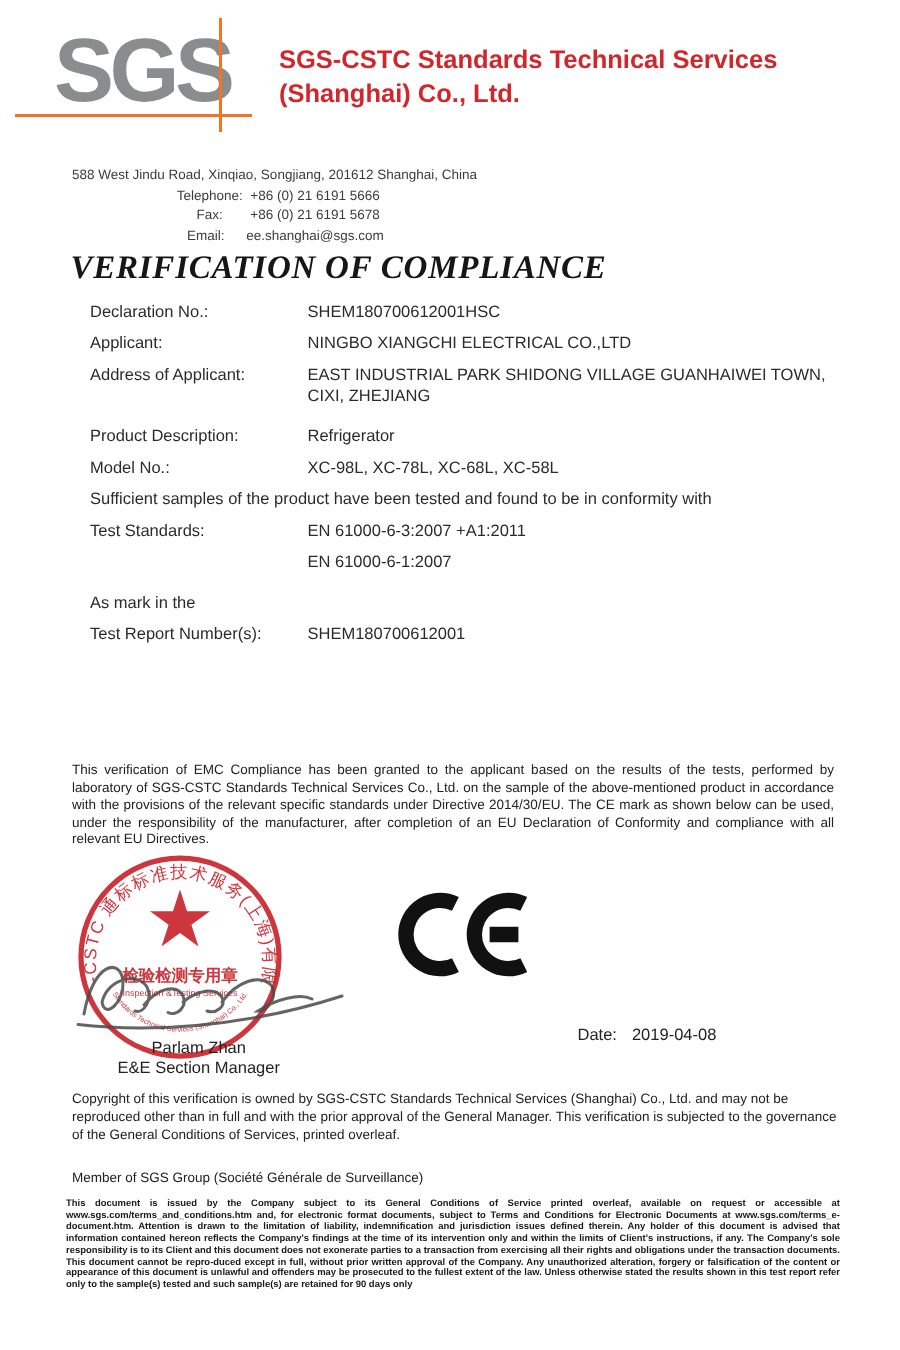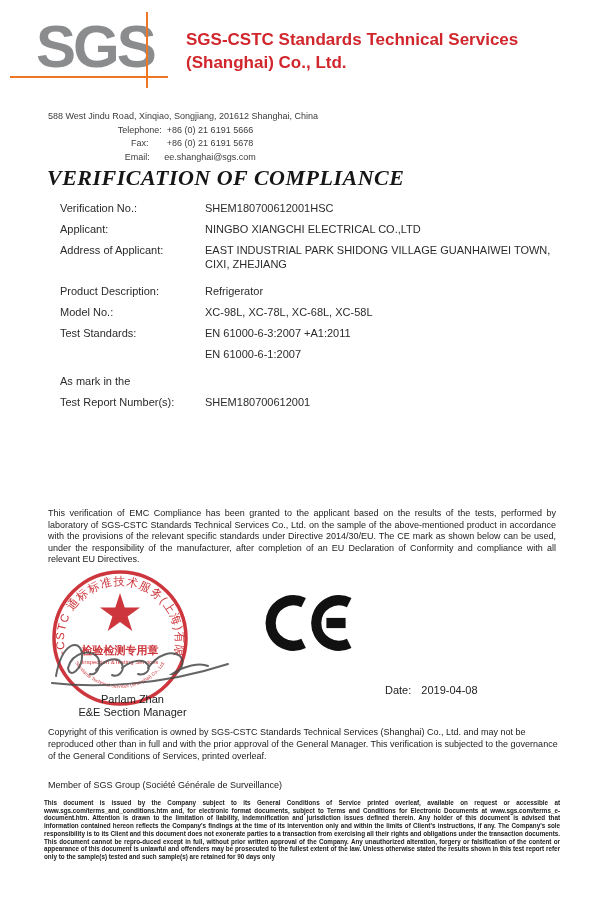--- a/index.html
+++ b/index.html
@@ -77,40 +77,41 @@
     </div>
     <div>
       <span class="contact-label">Email:</span><span>ee.shanghai@sgs.com</span>
     </div>
   </div>
 
   <div class="doc-title">VERIFICATION OF COMPLIANCE</div>
 
   <div class="fields">
     <div class="frow">
-      <div class="flabel">Verification No.:</div>
+      <div class="flabel">Declaration No.:</div>
       <div class="fvalue">SHEM180700612001HSC</div>
     </div>
     <div class="frow">
       <div class="flabel">Applicant:</div>
       <div class="fvalue">NINGBO XIANGCHI ELECTRICAL CO.,LTD</div>
     </div>
     <div class="frow">
       <div class="flabel">Address of Applicant:</div>
       <div class="fvalue">EAST INDUSTRIAL PARK SHIDONG VILLAGE GUANHAIWEI TOWN, CIXI, ZHEJIANG</div>
     </div>
     <div class="gap-sm"></div>
     <div class="frow">
       <div class="flabel">Product Description:</div>
       <div class="fvalue">Refrigerator</div>
     </div>
     <div class="frow">
       <div class="flabel">Model No.:</div>
       <div class="fvalue">XC-98L, XC-78L, XC-68L, XC-58L</div>
     </div>
+    <div class="fullline">Sufficient samples of the product have been tested and found to be in conformity with</div>
     <div class="frow">
       <div class="flabel">Test Standards:</div>
       <div class="fvalue">
         <div>EN 61000-6-3:2007 +A1:2011</div>
         <div class="std2">EN 61000-6-1:2007</div>
       </div>
     </div>
     <div class="gap-sm"></div>
     <div class="fullline">As mark in the</div>
     <div class="frow">

